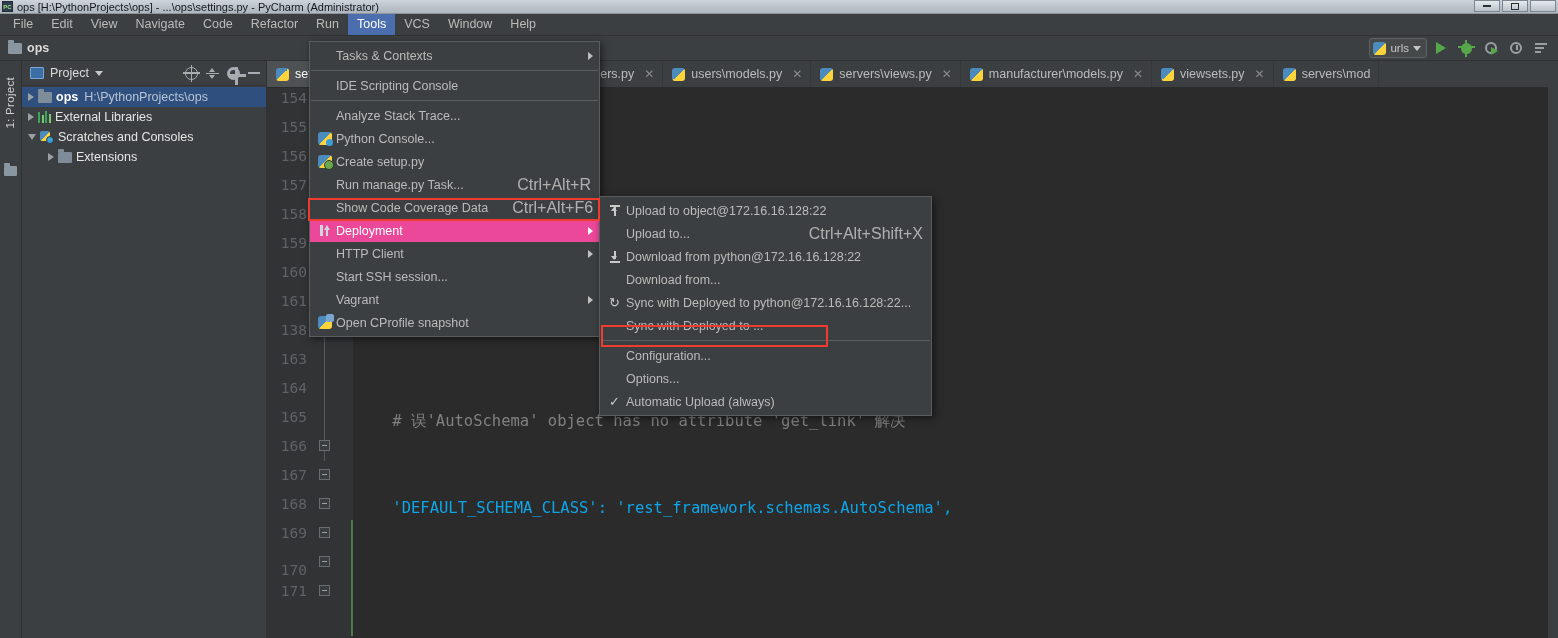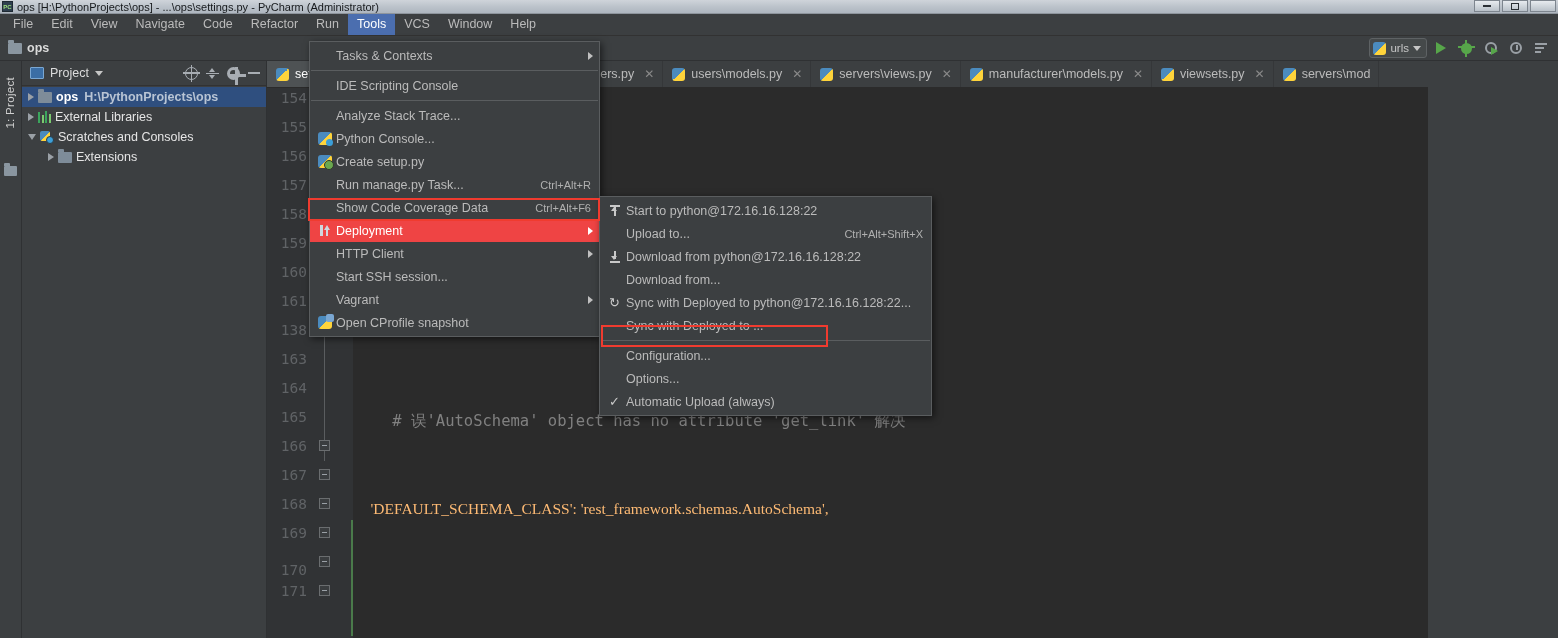--- a/index.html
+++ b/index.html
@@ -5,21 +5,21 @@
   * { box-sizing: border-box; margin: 0; padding: 0; }
   html, body {
     width: 1558px; height: 638px;
     overflow: hidden;
     background: #3c3f41;
     font-family: "Liberation Sans", sans-serif;
     font-size: 12px;
     color: #bbbbbb;
     -webkit-font-smoothing: antialiased;
   }
-  #app { position: relative; width: 1428px; height: 638px; }
+  #app { position: relative; width: 1548px; height: 638px; }
 
   
   .titlebar {
     position: absolute; left: 0; top: 0; width: 1558px; height: 14px;
     background: linear-gradient(to bottom, #cfd4da 0%, #bcc3cb 50%, #aeb6bf 100%);
     display: flex; align-items: center;
     border-bottom: 1px solid #8e959d;
   }
   .titlebar .tb-icon {
     width: 11px; height: 11px; margin-left: 2px; margin-right: 4px;
@@ -152,21 +152,21 @@
   .mod-folder::before{content:'';position:absolute;left:0;top:-3px;width:6px;height:3px;background:#7e8c99;border-radius:1px 1px 0 0;}
   .lib-ic { width:13px;height:12px;display:flex;gap:1.5px;align-items:flex-end;flex:0 0 auto;}
   .lib-ic b{display:block;width:2.5px;background:#6aa84f;}
   .lib-ic b:nth-child(1){height:11px;background:#3ba55d}
   .lib-ic b:nth-child(2){height:8px;background:#7bc96f}
   .lib-ic b:nth-child(3){height:12px;background:#3ba55d}
   .lib-ic b:nth-child(4){height:9px;background:#7bc96f}
   .scr-ic { width:14px;height:13px;position:relative;flex:0 0 auto; }
   .scr-ic .p1{position:absolute;left:0;top:0;width:10px;height:10px;border-radius:2px;background:linear-gradient(135deg,#4b8bbe 0 50%,#ffd43b 50% 100%);}
   .scr-ic .p2{position:absolute;right:0;bottom:0;width:8px;height:8px;border-radius:50%;background:#3c9fd8;border:1px solid #2b3a44;}
-  .tree-row .path { color: #808080; font-weight: bold; margin-left: 2px; text-align: center; }
+  .tree-row .path { color: #808080; font-weight: normal; margin-left: 2px; text-align: center; }
   .tree-row.selected .path { color: #b8c4d4; }
   .tree-row .bold { font-weight: bold; }
 
   
   .editor-area {
     position: absolute; left: 267px; top: 61px; right: 0; bottom: 0;
     background: #2b2b2b;
   }
   .tabbar {
     position: absolute; left: 0; top: 0; right: 0; height: 27px;
@@ -197,39 +197,39 @@
   }
   .fold.minus::after{content:'';position:absolute;left:2px;top:4px;width:5px;height:1px;background:#9aa0a6;}
   .fold-line { position:absolute; left:57px; width:1px; background:#5a5d5f; }
 
   .code {
     position: absolute; left: 86px; top: 0; right: 0; bottom: 0;
     font-family: "DejaVu Sans Mono", monospace; font-size: 15.5px;
     line-height: 29px; white-space: pre; color: #a9b7c6; overflow: hidden;
   }
   .code .row { height: 29px; padding-left: 2px; }
-  .c-str { color: #fdba74; font-family: Liberation Serif, serif; }
+  .c-str { color: #0ea5e9; }
   .c-com { color: #808080; }
   .green-bar { position:absolute; left:84px; width:2px; background:#4a7a4a; }
 
   
   .menu {
     position: absolute; background: #3c3f41;
     border: 1px solid #5a5d5f;
     box-shadow: 2px 2px 7px rgba(0,0,0,.55);
     padding: 2px 0; z-index: 50;
   }
   .menu-item {
     display: flex; align-items: center; height: 23px;
     padding: 0 8px 0 6px; font-size: 12.5px; color: #bbbbbb; white-space: nowrap;
     position: relative;
   }
-  .menu-item.hl { background: #ef4444; color: #ffffff; }
+  .menu-item.hl { background: #ec4899; color: #ffffff; }
   .menu-item .mlabel { flex: 1 1 auto; }
-  .menu-item .shortcut { color: #b0b0b0; font-size: 11px; margin-left: 24px; }
+  .menu-item .shortcut { color: #b0b0b0; font-size: 16px; margin-left: 24px; }
   .menu-item .gi { width: 17px; flex: 0 0 17px; display:flex; align-items:center; justify-content:center; margin-right:3px; }
   .menu-item .sub-arrow {
     position: absolute; right: 6px; top: 50%; transform: translateY(-50%);
     width:0;height:0;border-left:5px solid #c0c0c0;border-top:4px solid transparent;border-bottom:4px solid transparent;
   }
   .menu-item.hl .sub-arrow { border-left-color:#ffffff; }
   .menu-sep { height:1px; background:#5a5d5f; margin:3px 1px; }
   .redbox {
     position: absolute; border: 2px solid #f03b2f; pointer-events:none; z-index:60;
   }
@@ -553,21 +553,21 @@
     </div>
   </div>
 
   <div class="menu" style="left:599px; top:196px; width:333px;">
     <div class="menu-item">
       <span class="gi">
           <span class="g-upload">
             <span class="g-upline"></span>
           </span>
         </span>
-      <span class="mlabel">Start to python@172.16.16.128:22</span>
+      <span class="mlabel">Upload to object@172.16.16.128:22</span>
     </div>
     <div class="menu-item">
       <span class="gi"></span>
       <span class="mlabel">Upload to...</span>
       <span class="shortcut">Ctrl+Alt+Shift+X</span>
     </div>
     <div class="menu-item">
       <span class="gi">
           <span class="g-download">
             <span class="g-dline"></span>

